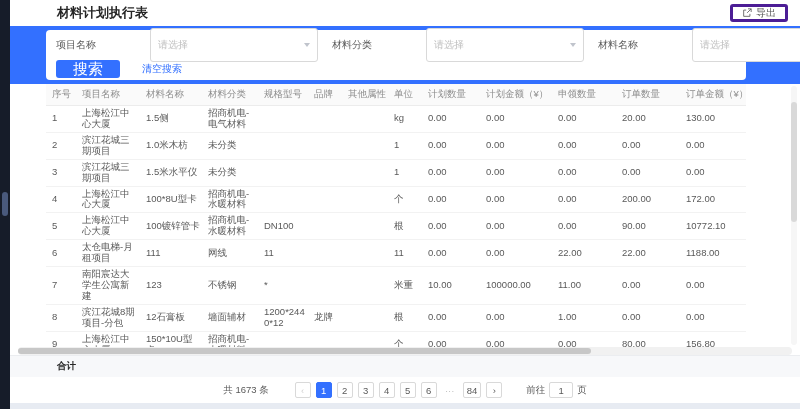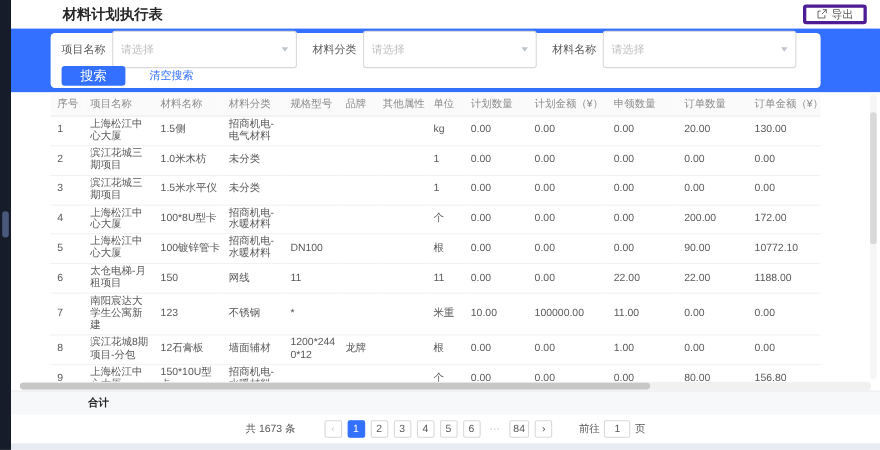--- a/index.html
+++ b/index.html
@@ -20,26 +20,26 @@
     border:3px solid #4c1d95; border-radius:3px; background:#fff; font-size:10px; color:#595959; cursor:pointer; }
 
   
   .band { height:58px; flex:none; background:#3370ff; position:relative; }
   .filter-card { position:absolute; left:36px; top:4px; width:700px; height:50px; background:#fff; border-radius:4px; padding:5px 10px; }
   .filter-row { display:flex; align-items:center; height:20px; }
   .f-label { font-size:10px; color:#595959; white-space:nowrap; margin-right:6px; }
   .f-group { display:flex; align-items:center; }
   .f-group + .f-group { margin-left:14px; }
   .select { display:flex; align-items:center; justify-content:space-between; height:20px; border:1px solid #d9d9d9;
-    border-radius:3px; padding:16px 7px; background:#fff; cursor:pointer; }
+    border-radius:3px; padding:16px 7px; background:#fff; cursor:pointer;margin-left:48px; }
   .sel-0 { width:168px; } .sel-1 { width:158px; } .sel-2 { width:176px; }
   .select .ph { font-size:10px; color:#bfbfbf; }
   .chev { width:0; height:0; border-left:3.5px solid transparent; border-right:3.5px solid transparent; border-top:4px solid #c0c4cc; }
   .btn-row { display:flex; align-items:center; margin-top:5px; height:18px; }
-  .search-btn { height:18px; padding:0 17px; background:#3370ff; border:none; border-radius:3px; color:#fff; font-size:12px; cursor:pointer; }
+  .search-btn { height:18px; padding:0 17px; background:#3370ff; border:none; border-radius:3px; color:#fff; font-size:15px; cursor:pointer; }
   .clear-btn { background:none; border:none; color:#3370ff; font-size:10px; cursor:pointer; margin-left:22px; }
 
   
   .table-area { flex:1; overflow:hidden; position:relative; background:#fff; }
   table { width:700px; margin-left:36px; border-collapse:collapse; table-layout:fixed; }
   th { background:#fafafa; color:#8c8c8c; font-weight:normal; font-size:9.5px; text-align:left;
     padding:4px 2px 4px 6px; border-bottom:1px solid #ececec; white-space:nowrap; overflow:hidden; }
   td { font-size:9.5px; color:#595959; padding:2px 2px 2px 6px; border-bottom:1px solid #f2f2f2;
     word-break:break-all; line-height:1.15; }
   tr[data-name="table-row"] { height:26px; }
@@ -47,21 +47,21 @@
   .c8{width:34px}.c9{width:58px}.c10{width:72px}.c11{width:64px}.c12{width:64px}.c13{width:66px}
   .vscroll { position:absolute; right:3px; top:2px; bottom:2px; width:6px; background:#f6f6f6; border-radius:3px; }
   .vthumb { position:absolute; top:16px; width:6px; height:120px; background:#d9d9d9; border-radius:3px; }
 
   
   .hscroll { height:8px; flex:none; background:#f1f1f1; margin:0 8px; border-radius:4px; position:relative; }
   .hthumb { position:absolute; left:0; top:1px; height:6px; width:74%; background:#c7c7c7; border-radius:3px; }
 
   
   .summary { height:22px; flex:none; background:#f7f8fa; border-top:1px solid #ebedf0; display:flex; align-items:center;
-    padding:0 44px 0 70px; font-size:9.5px; color:#262626; }
+    padding:0 44px 0 47px; font-size:9.5px; color:#262626; }
   .sum-label { font-weight:bold; }
   .sum-items { margin-left:auto; display:flex; gap:22px; }
   .sum-item { display:flex; gap:3px; white-space:nowrap; }
   .sum-item .lbl { font-weight:bold; color:#333; }
   .sum-item .val { font-weight:bold; color:#1f1f1f; }
 
   
   .pager { height:26px; flex:none; background:#fff; display:flex; align-items:center; justify-content:center; gap:5px;
     font-size:9.5px; color:#595959; }
   .pg-total { margin-right:21px; }
@@ -237,21 +237,21 @@
               <td data-name="table-cell">根</td>
               <td data-name="table-cell">0.00</td>
               <td data-name="table-cell">0.00</td>
               <td data-name="table-cell">0.00</td>
               <td data-name="table-cell">90.00</td>
               <td data-name="table-cell">10772.10</td>
             </tr>
             <tr data-name="table-row">
               <td data-name="table-cell">6</td>
               <td data-name="table-cell">太仓电梯-月租项目</td>
-              <td data-name="table-cell">150</td>
+              <td data-name="table-cell">111</td>
               <td data-name="table-cell">网线</td>
               <td data-name="table-cell">11</td>
               <td data-name="table-cell"></td>
               <td data-name="table-cell"></td>
               <td data-name="table-cell">11</td>
               <td data-name="table-cell">0.00</td>
               <td data-name="table-cell">0.00</td>
               <td data-name="table-cell">22.00</td>
               <td data-name="table-cell">22.00</td>
               <td data-name="table-cell">1188.00</td>

